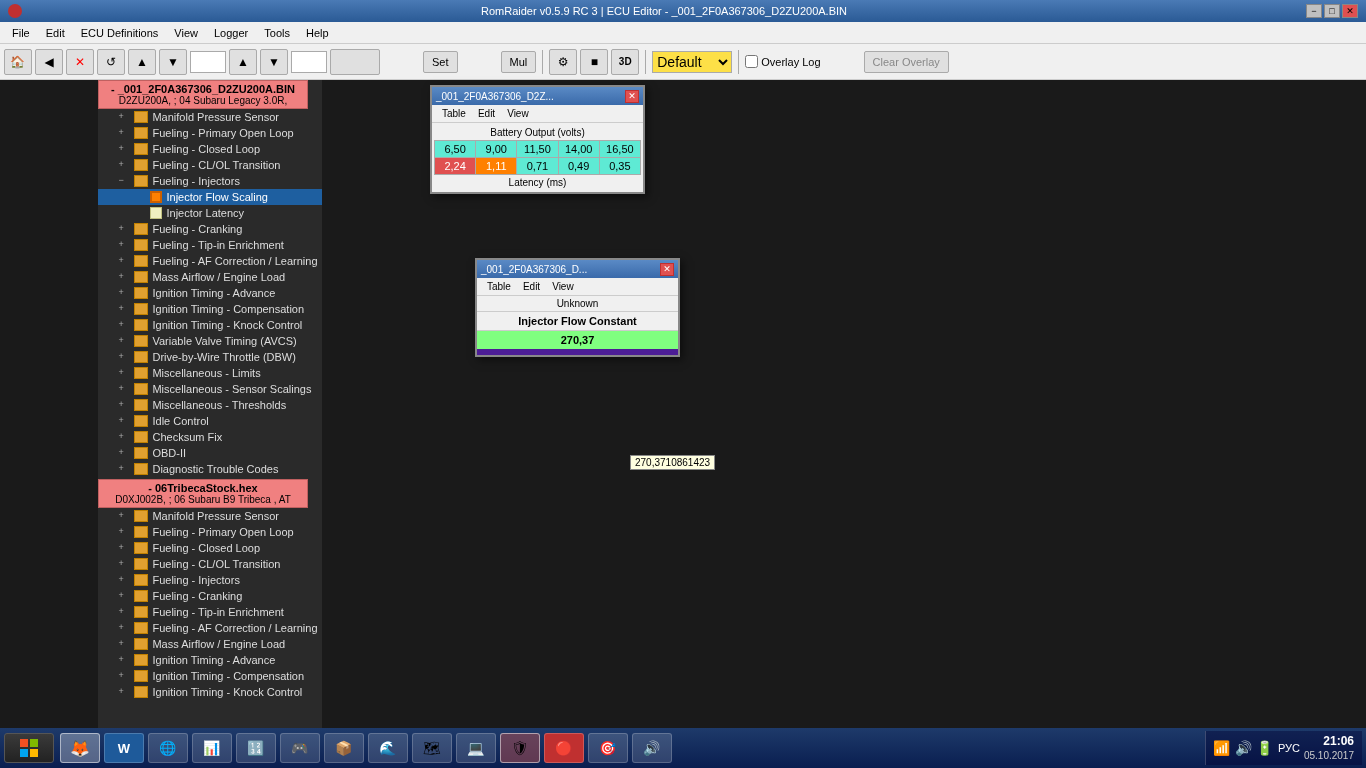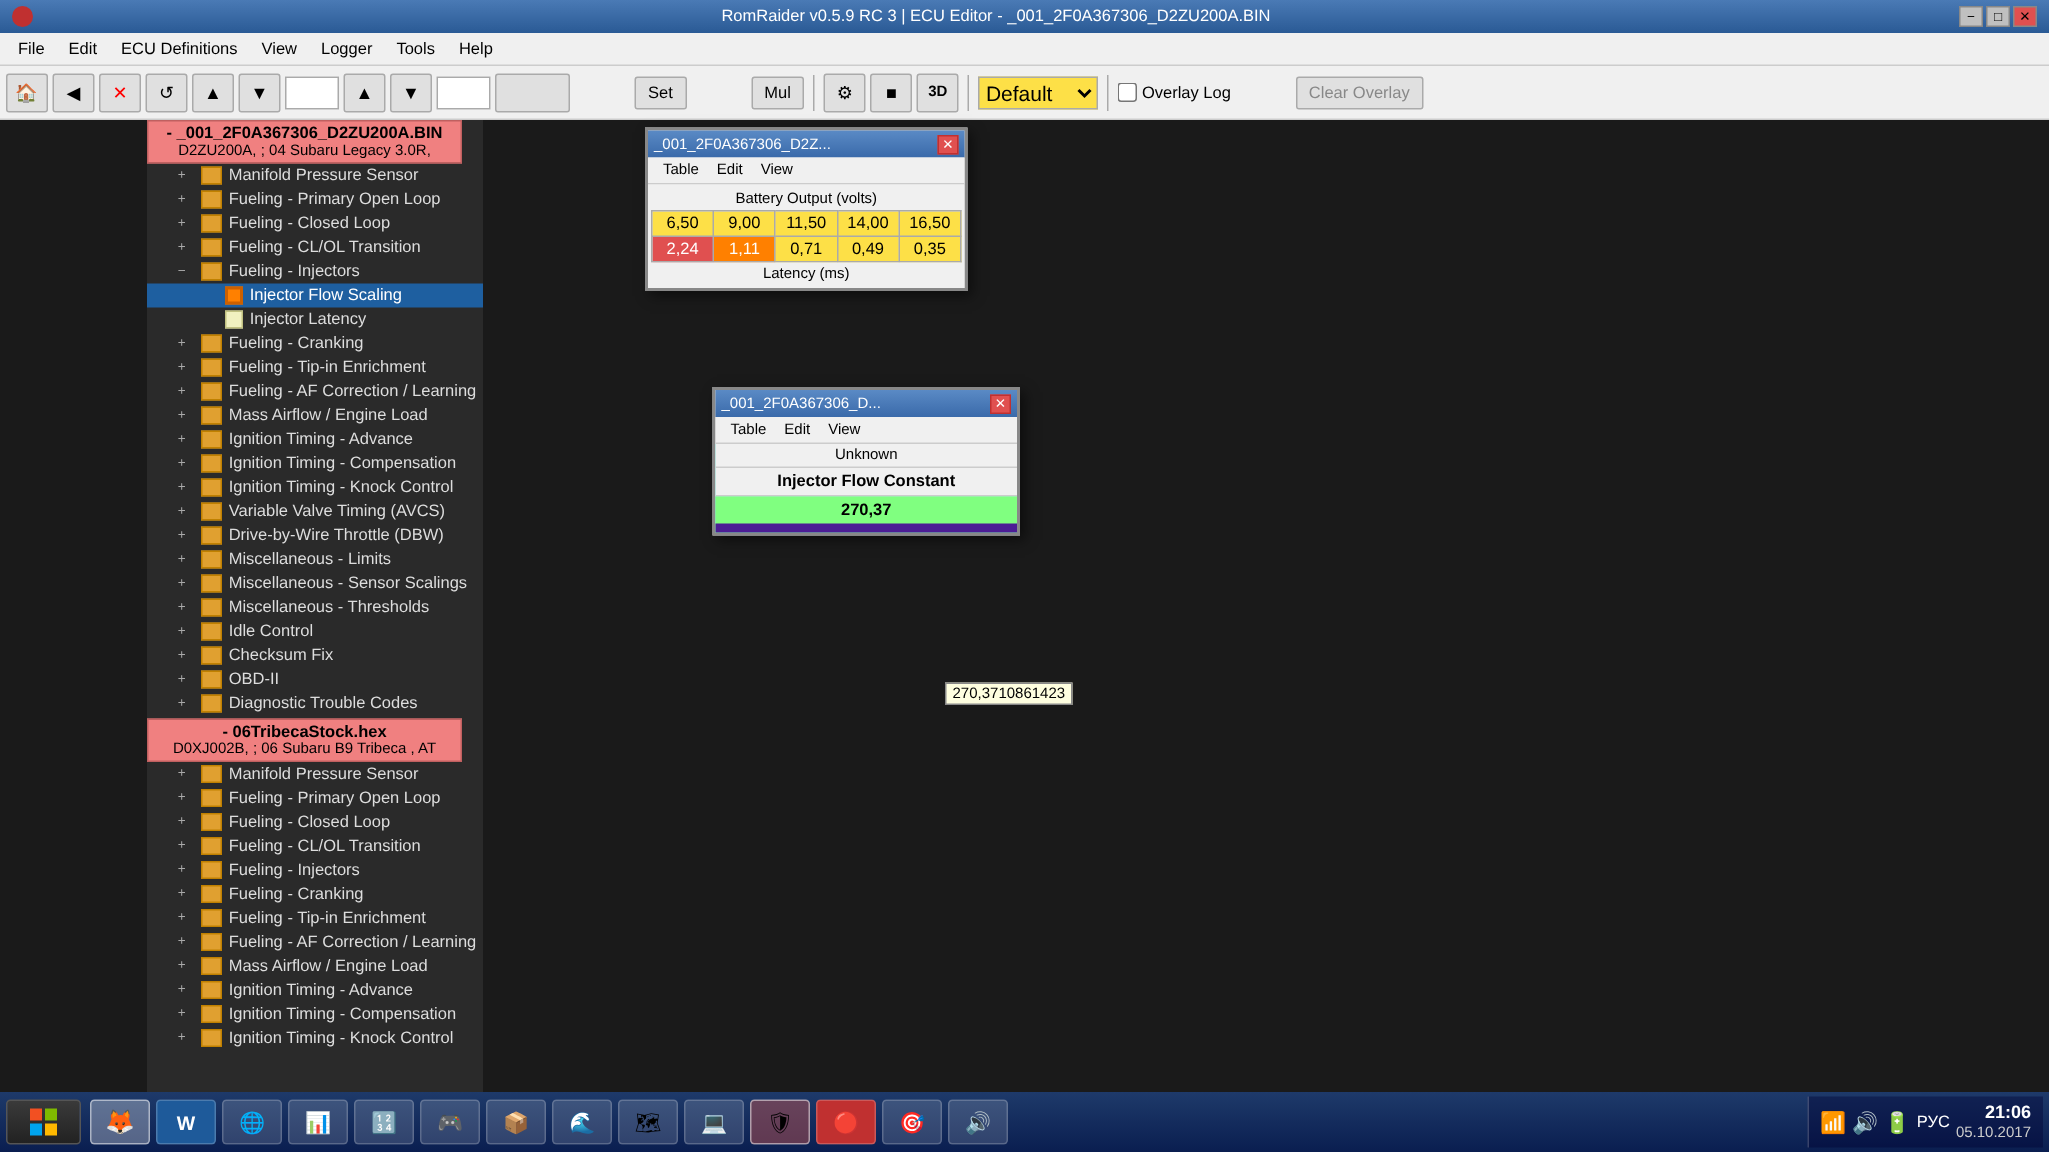--- a/index.html
+++ b/index.html
@@ -250,21 +250,21 @@
       width: 100%;
       border-collapse: collapse;
     }
     .data-table td {
       border: 1px solid #aaa;
       text-align: center;
       padding: 2px 4px;
       font-size: 11px;
       width: 40px;
     }
-    .cell-normal { background: #fde047; }
+    .cell-normal { background: #5eead4; }
     .cell-red { background: #e05050; color: white; }
     .cell-orange { background: #ff8000; color: white; }
 
     
     #window-injector {
       top: 178px;
       left: 55px;
       width: 205px;
     }
     .injector-unknown {

